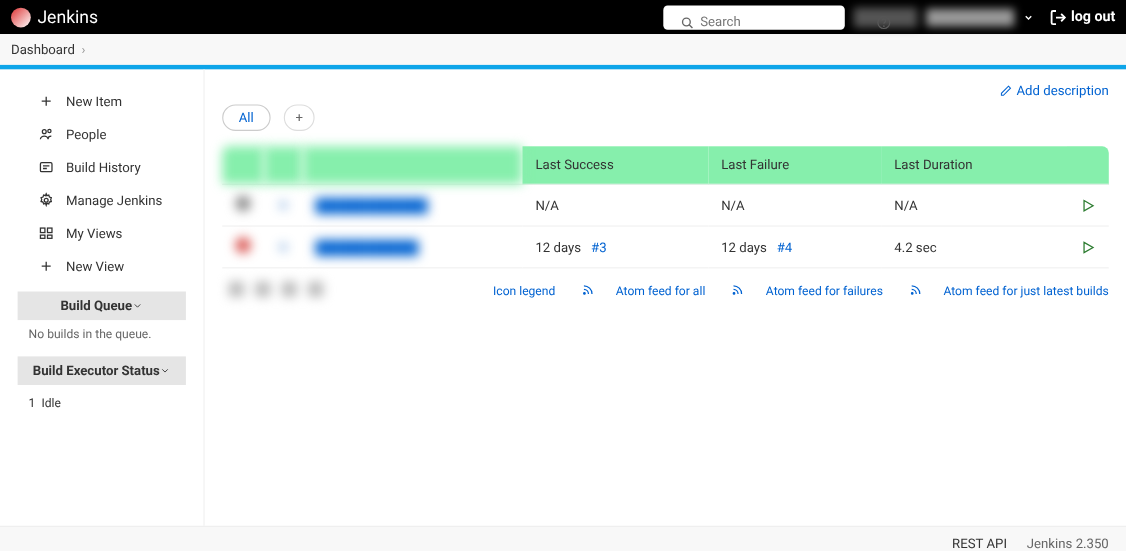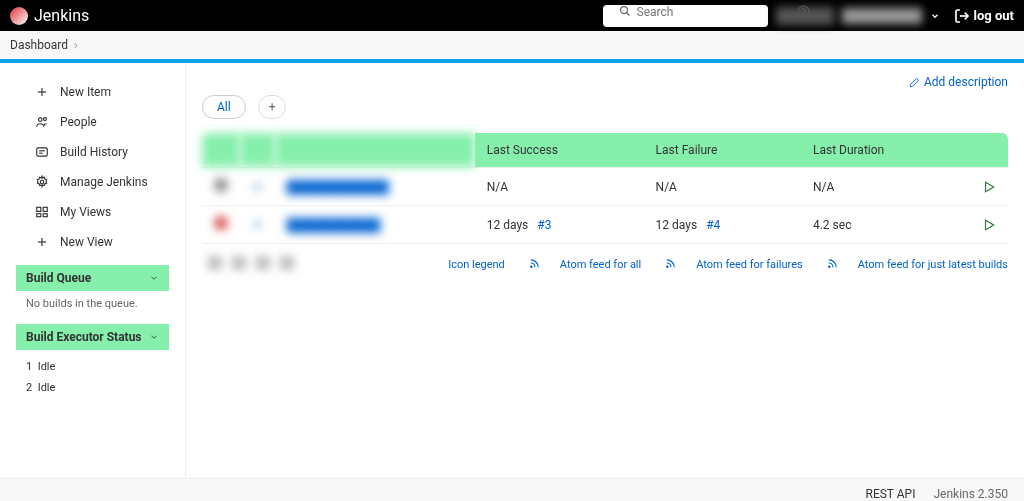--- a/index.html
+++ b/index.html
@@ -1,39 +1,39 @@
 <!DOCTYPE html>
 <html><head>
 <meta charset="utf-8">
 <style>
 *{margin:0;padding:0;box-sizing:border-box;font-family:-apple-system,BlinkMacSystemFont,"Segoe UI",Roboto,Arial,sans-serif}
 body{background:#fff;font-size:13px;color:#333}
 .header{background:#000;height:31px;display:flex;align-items:center;padding:0 10px;color:#fff}
 .logo{display:flex;align-items:center;gap:6px;font-weight:normal;font-size:16px}
 .logo-img{width:18px;height:18px;background:linear-gradient(135deg,#d33,#fff);border-radius:50%;position:relative}
 .header-spacer{flex:1}
-.search-box{background:#fff;border-radius:4px;height:22px;width:165px;display:flex;align-items:flex-start;padding:0 16px;margin-right:8px}
+.search-box{background:#fff;border-radius:4px;height:22px;width:165px;display:flex;align-items:flex-end;padding:0 16px;margin-right:8px}
 .search-box input{border:none;outline:none;flex:1;font-size:12px;color:#333;background:transparent}
 .search-icon{color:#666;margin-right:6px}
 .help-icon{color:#666;margin-left:4px}
 .user-area{display:flex;align-items:center;gap:8px;filter:blur(4px)}
 .user-block1{width:58px;height:18px;background:#555}
 .user-block2{width:80px;height:16px;background:#999}
 .chevron{color:#fff;margin:0 8px}
 .logout{display:flex;align-items:center;gap:4px;color:#fff;font-weight:bold;font-size:13px;margin-left:6px;cursor:pointer}
 .logout-icon{display:inline-block}
 .breadcrumbs{background:#f8f8f8;border-bottom:4px solid #0ea5e9;height:32px;display:flex;align-items:center;padding:0 10px;font-size:12px}
 .breadcrumbs a{color:#333;text-decoration:none}
 .breadcrumb-sep{margin:0 6px;color:#999}
 .layout{display:flex;min-height:calc(100vh - 86px)}
 .sidebar{width:186px;padding:14px 16px;border-right:1px solid #f0f0f0}
 .nav-item{display:flex;align-items:center;gap:10px;padding:7px 18px;cursor:pointer;font-size:12px;color:#333}
 .nav-icon{width:16px;height:16px;display:flex;align-items:center;justify-content:center;color:#333}
 .side-panel{margin-top:8px}
-.side-panel-header{background:#86efac;padding:6px 10px;display:flex;justify-content:space-between;align-items:center;font-size:12px;font-weight:bold;cursor:pointer}
+.side-panel-header{background:#e5e5e5;padding:6px 10px;display:flex;justify-content:center;align-items:center;font-size:12px;font-weight:bold;cursor:pointer}
 .side-panel-body{padding:6px 10px;font-size:11px;color:#666}
 .executor-item{padding:4px 0;font-size:11px;color:#333}
 .main{flex:1;padding:12px 16px}
 .top-actions{display:flex;justify-content:flex-end;margin-bottom:6px}
 .add-desc{color:#0062d1;font-size:12px;display:flex;align-items:center;gap:4px;cursor:pointer}
 .tabs{display:flex;gap:12px;margin-bottom:14px}
 .tab{border:1px solid #ddd;border-radius:14px;padding:4px 14px;font-size:12px;cursor:pointer;background:#fff}
 .tab.active{color:#0062d1;border-color:#ccc}
 .tab.add{color:#666;padding:4px 10px}
 .jobs-table{width:100%;border-collapse:collapse}
@@ -191,24 +191,20 @@
         <span>Build Executor Status</span>
         <span>
             <svg width="10" height="10" viewBox="0 0 24 24" fill="none" stroke="currentColor" stroke-width="2">
               <polyline points="6 9 12 15 18 9"></polyline>
             </svg>
           </span>
       </div>
       <div class="side-panel-body">
         <div class="executor-item">
           <span>1</span>&nbsp;
-          <span>Idle</span>
-        </div>
-        <div class="executor-item">
-          <span>2</span>&nbsp;
           <span>Idle</span>
         </div>
       </div>
     </div>
   </div>
 
   <div class="main">
     <div class="top-actions">
       <div class="add-desc">
         <span>

